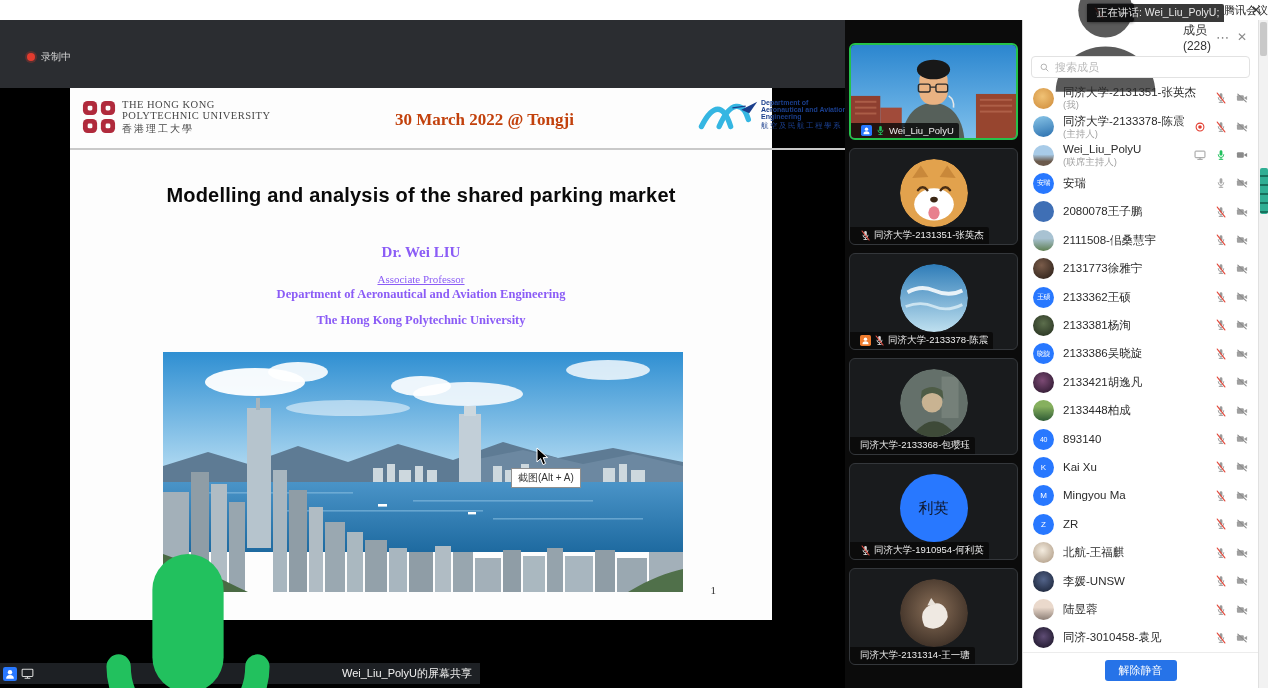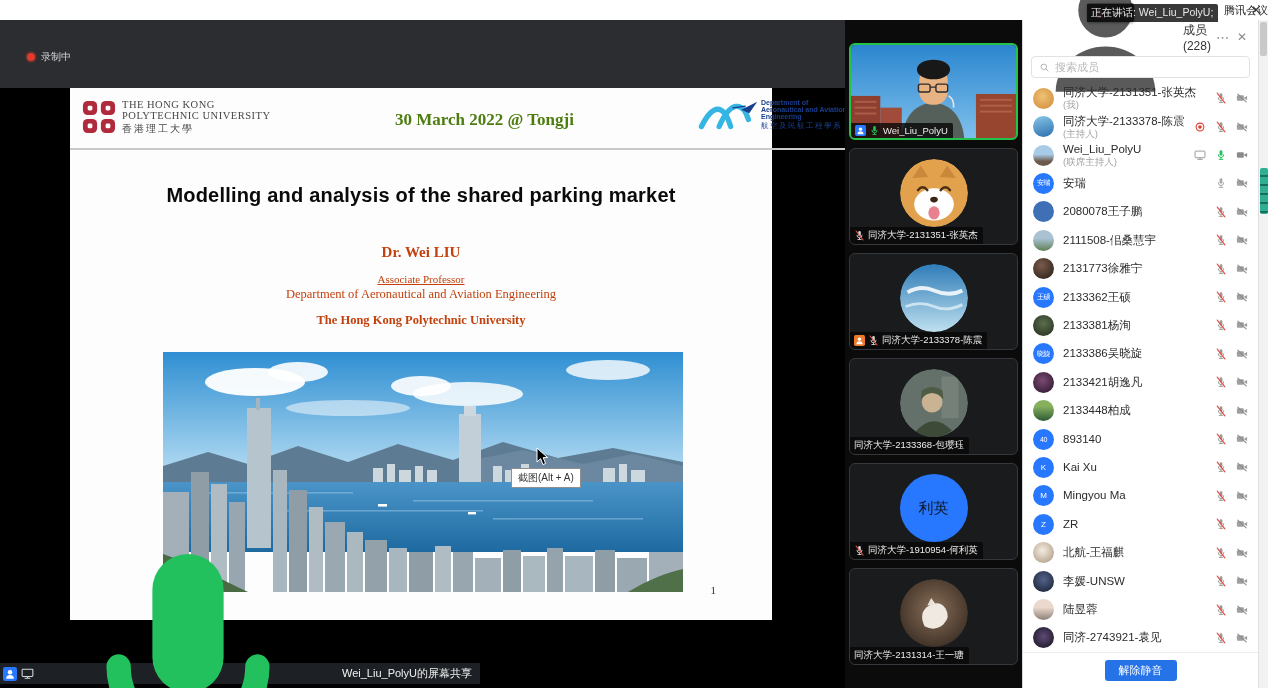--- a/index.html
+++ b/index.html
@@ -30,34 +30,34 @@
   .rec-label { font-size:10px; color:#d6d6d6; }
 
   
   .slide { position:absolute; left:70px; top:68px; width:702px; height:532px; background:#fdfdfd; }
   .slide-header { position:absolute; left:0; top:0; width:829px; height:62px; border-bottom:2px solid #c9c9c9; }
   .polyu-logo { position:absolute; left:12px; top:10px; width:34px; height:38px; }
   .polyu-text { position:absolute; left:52px; top:11px; font-family:"Liberation Serif",serif; color:#474747; }
   .polyu-text .l1,.polyu-text .l2 { font-size:10.5px; letter-spacing:.5px; }
   .polyu-text .l3 { font-size:10px; letter-spacing:2px; margin-top:1px; }
   .slide-date { position:absolute; left:0; right:0; top:22px; text-align:center;
-    font-family:"Liberation Serif",serif; font-weight:bold; font-size:17px; color:#4d7c0f; }
+    font-family:"Liberation Serif",serif; font-weight:bold; font-size:17px; color:#c2410c; }
   .aae { position:absolute; right:10px; top:8px; display:flex; align-items:center; gap:2px; }
   .aae-swoosh { width:62px; height:38px; }
   .aae-text { width:128px; color:#1a3e8c; }
   .aae-text .d1 { font-size:7px; font-weight:bold; }
   .aae-text .d2 { font-size:7px; font-weight:bold; }
   .aae-text .d3 { font-size:7.5px; letter-spacing:1.5px; margin-top:1px; }
   .slide-title { position:absolute; left:0; right:0; top:96px; text-align:center;
     font-size:20px; font-weight:bold; color:#0a0a0a; letter-spacing:.2px; }
   .slide-lines { position:absolute; left:0; right:0; top:156px; text-align:center;
-    font-family:"Liberation Serif",serif; color:#c2410c; }
+    font-family:"Liberation Serif",serif; color:#8b5cf6; }
   .slide-lines .speaker { font-size:15px; font-weight:bold; margin-bottom:12px; }
   .slide-lines .role { font-size:11px; margin-bottom:2px;text-decoration:underline; }
-  .slide-lines .dept { font-size:12.5px; font-weight:normal; margin-bottom:11px; }
+  .slide-lines .dept { font-size:12.5px; font-weight:bold; margin-bottom:11px; }
   .slide-lines .univ { font-size:12.5px; font-weight:bold; }
   .slide-photo { position:absolute; left:93px; top:264px; width:520px; height:240px; }
   .slide-photo svg { width:100%; height:100%; display:block; }
   .page-num { position:absolute; right:56px; top:496px; font-family:"Liberation Serif",serif;
     font-size:11px; color:#333; }
 
   
   .cursor { position:absolute; left:536px; top:427px; width:13px; height:19px; z-index:40; }
   .tooltip { position:absolute; left:511px; top:448px; background:#fff; border:1px solid #8f8f8f;
     font-size:10px; color:#333; padding:2px 6px; z-index:39; white-space:nowrap; }
@@ -75,21 +75,21 @@
     border:1px solid #34373b; border-radius:6px; overflow:hidden; }
   .thumb.active { border:2px solid #25c24b; }
   .thumb .t-avatar { position:absolute; left:50%; top:10px; transform:translateX(-50%);
     width:68px; height:68px; border-radius:50%; overflow:hidden;
     display:flex; align-items:center; justify-content:center; }
   .thumb .t-avatar svg { width:100%; height:100%; display:block; }
   .t-avatar.av-initials-blue { background:#2878ff; color:#0f172a; font-size:15px; }
   .thumb .video-fill { position:absolute; inset:0; }
   .thumb .video-fill svg { width:100%; height:100%; display:block; }
   .t-label { position:absolute; left:0; bottom:0; background:rgba(8,8,8,.8); border-radius:0 2px 0 0;
-    display:flex; align-items:center; gap:3px; padding:2px 5px 2px 4px; max-width:165px; }
+    display:flex; align-items:center; gap:3px; padding:2px 5px 2px 10px; max-width:165px; }
   .t-label .t-name { font-size:9.5px; color:#ececec; white-space:nowrap; overflow:hidden; }
   .ico11 { width:11px; height:11px; display:inline-block; flex:none; }
 
   
   .members { position:absolute; left:1022px; top:20px; width:236px; height:668px; background:#fff;
     border-left:1px solid #d8d8d8; }
   .m-header { position:absolute; left:0; top:0; right:0; height:34px; display:flex; align-items:center;
     padding:0 8px 0 10px; }
   .m-title { font-size:12px; color:#333; margin-left:5px; flex:1; }
   .m-more { font-size:13px; color:#8a8a8a; padding:0 5px; }
@@ -1076,21 +1076,21 @@
                 <path d="M11 7.2 L14.8 5.3 V10.7 L11 8.8 Z" fill="#9f9f9f"></path>
                 <line x1="2.4" y1="2.8" x2="13.6" y2="13.2" stroke="#8a8a8a" stroke-width="1.4" stroke-linecap="round"></line>
               </svg>
             </span>
           </div>
   </div>
 
   <div class="m-row">
     <div class="m-avatar av-night"></div>
     <div class="m-nameblock">
-      <div class="m-name">同济-2743921-袁见</div>
+      <div class="m-name">同济-3010458-袁见</div>
 
     </div>
     <div class="m-icons">
             <span class="ico12">
               <svg viewBox="0 0 16 16">
                 <rect x="6.1" y="1.6" width="3.8" height="7.4" rx="1.9" fill="#9a9a9a"></rect>
                 <g fill="none" stroke="#9a9a9a" stroke-width="1.3" stroke-linecap="round">
                   <path d="M4.3 7.6a3.7 3.7 0 0 0 7.4 0"></path>
                   <line x1="8" y1="11.6" x2="8" y2="13.8"></line>
                   <line x1="5.6" y1="13.8" x2="10.4" y2="13.8"></line>

